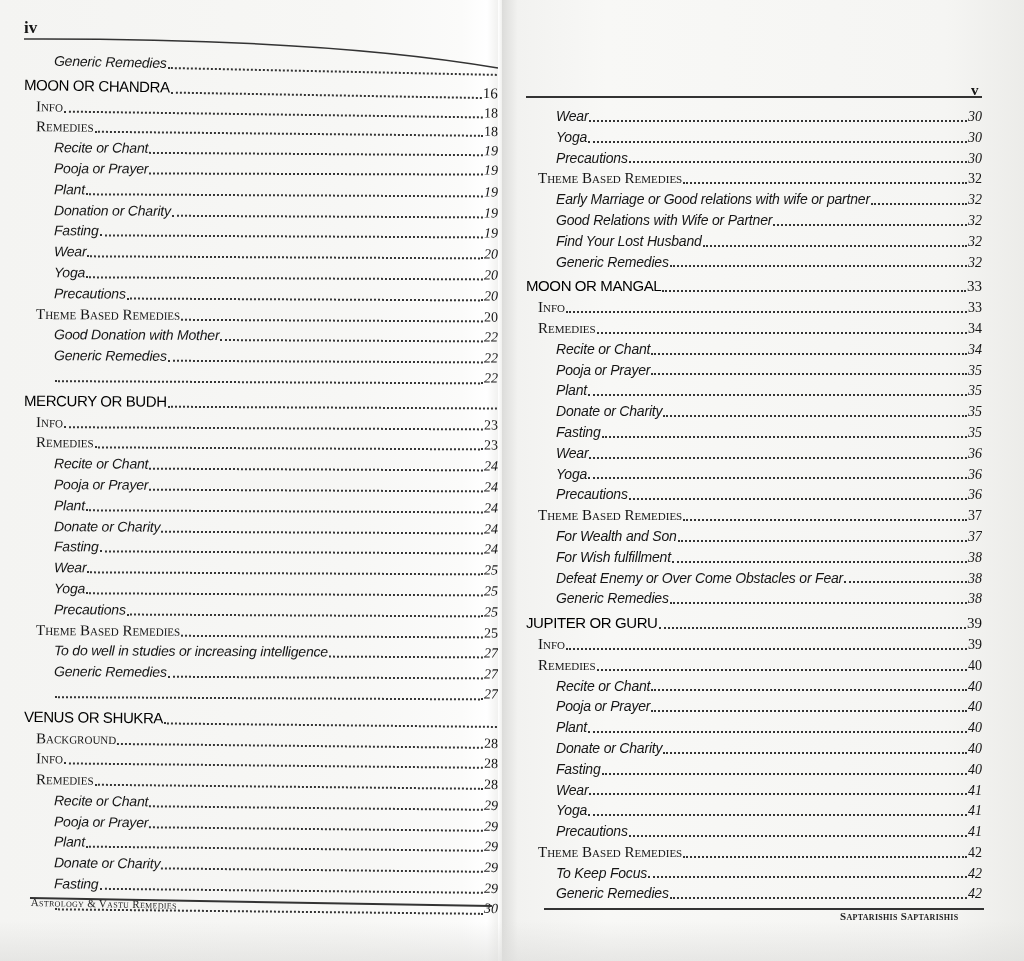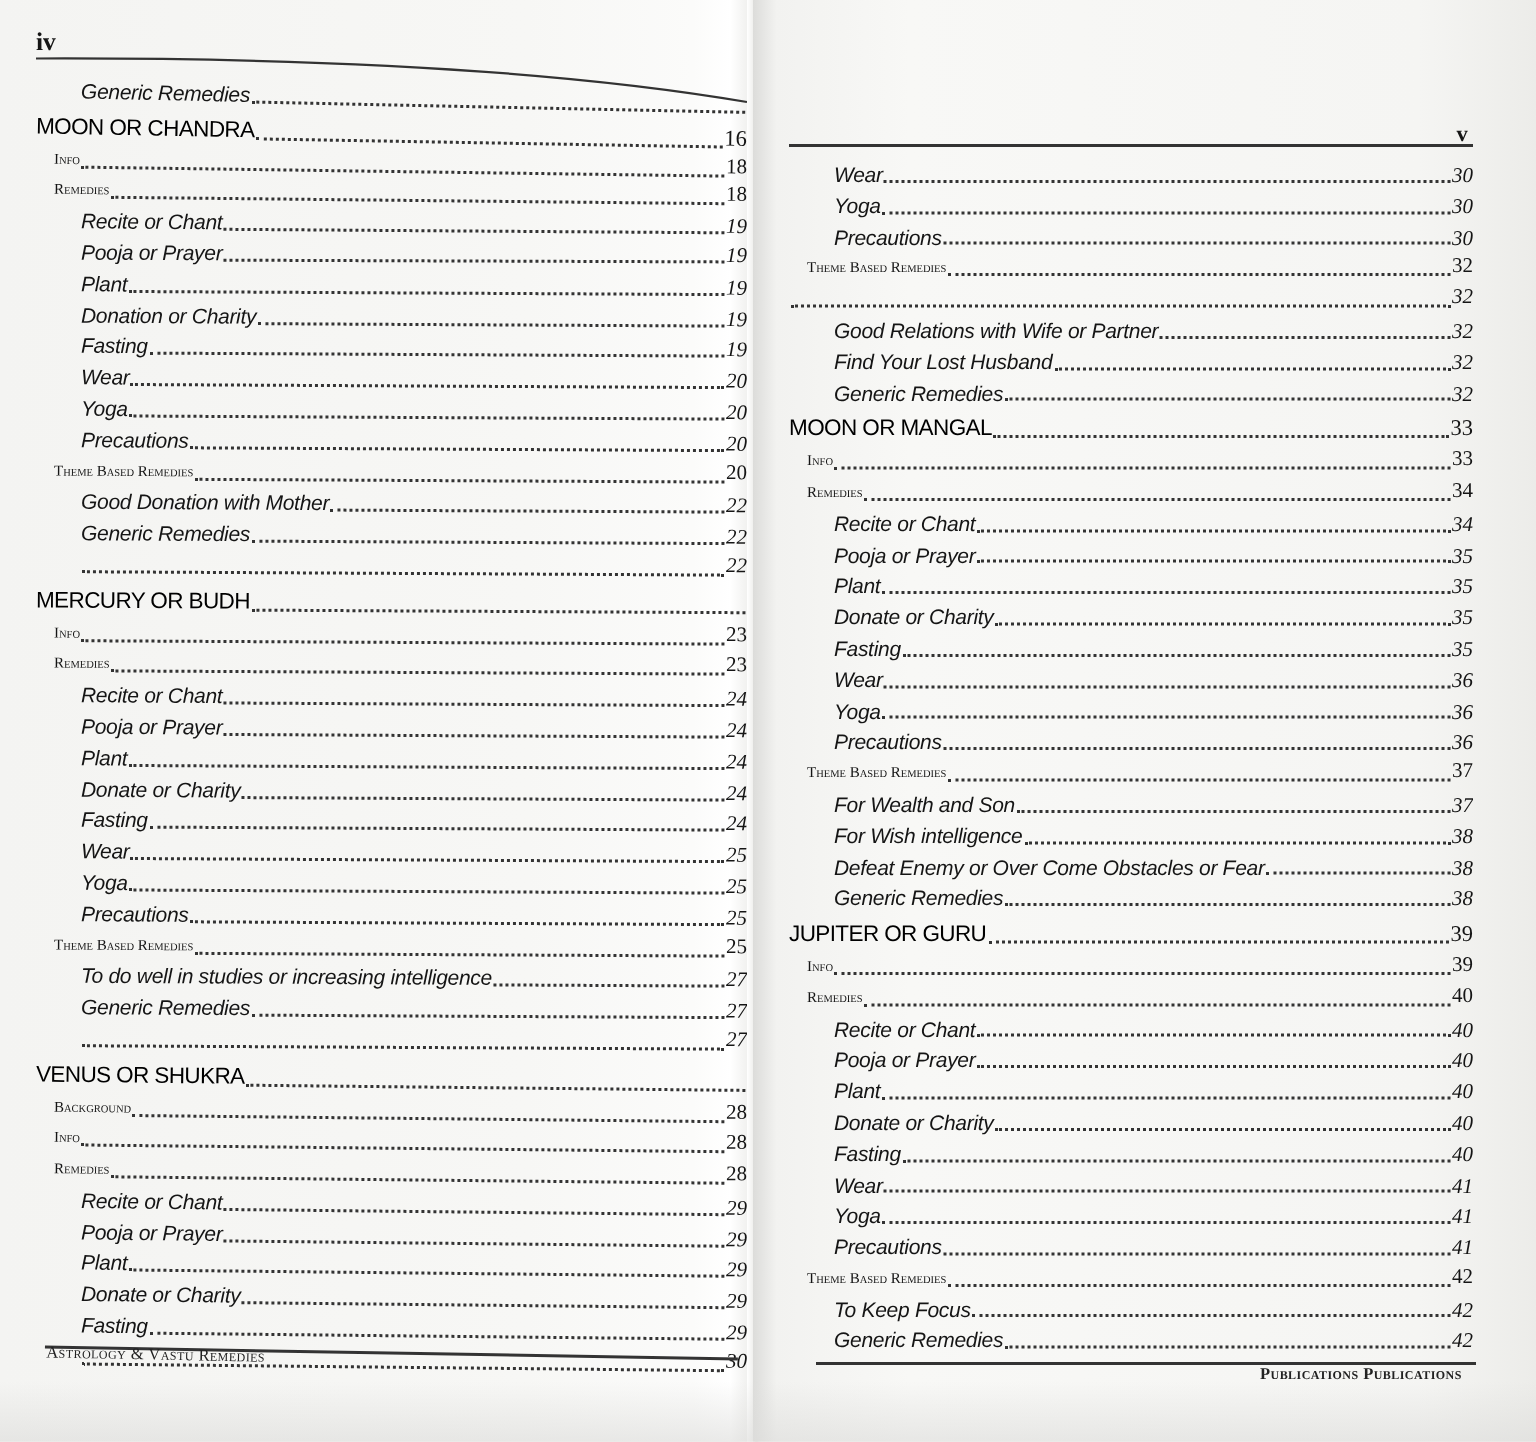--- a/index.html
+++ b/index.html
@@ -46,21 +46,21 @@
   }
   .toc .label { flex: 0 0 auto; }
   .toc .dots {
     flex: 1 1 auto; overflow: hidden; margin: 0 1px;
     border-bottom: 2px dotted #333; height: 0; align-self: flex-end; margin-bottom: 5px;
   }
   .toc .pg { flex: 0 0 auto; font-family: "Liberation Serif", serif; font-size: 14px; }
   .lvl-chapter .label { font-size: 15px; font-weight: normal; letter-spacing: -0.4px; color:#000; }
   .lvl-chapter { margin-top: 4px; }
   .lvl-chapter .pg { font-size: 15px; }
-  .lvl-section .label { font-size: 10px; font-variant: small-caps; font-family: "Liberation Serif", serif; padding-left: 12px; }
+  .lvl-section .label { font-size: 15px; font-variant: small-caps; font-family: "Liberation Serif", serif; padding-left: 12px; }
   .lvl-sub .label { font-size: 14px; font-style: italic; padding-left: 30px; letter-spacing: -0.2px; }
   .lvl-sub .pg, .lvl-cont .pg { font-style: italic; }
   .lvl-cont .label { font-size: 14px; padding-left: 30px; }
   .left-toc { transform-origin: 0 0; }
 </style>
 </head>
 <body>
 
 <div class="spread">
 
@@ -300,20 +300,21 @@
           <span class="label">Precautions</span>
           <span class="dots"></span>
           <span class="pg">30</span>
         </li>
         <li class="lvl-section">
           <span class="label">Theme Based Remedies</span>
           <span class="dots"></span>
           <span class="pg">32</span>
         </li>
         <li class="lvl-sub">
+          <span class="label">Early Marriage or Good relations with wife or partner</span>
           <span class="dots"></span>
           <span class="pg">32</span>
         </li>
         <li class="lvl-sub">
           <span class="label">Good Relations with Wife or Partner</span>
           <span class="dots"></span>
           <span class="pg">32</span>
         </li>
         <li class="lvl-sub">
           <span class="label">Find Your Lost Husband</span>
@@ -384,21 +385,21 @@
           <span class="label">Theme Based Remedies</span>
           <span class="dots"></span>
           <span class="pg">37</span>
         </li>
         <li class="lvl-sub">
           <span class="label">For Wealth and Son</span>
           <span class="dots"></span>
           <span class="pg">37</span>
         </li>
         <li class="lvl-sub">
-          <span class="label">For Wish intelligence</span>
+          <span class="label">For Wish fulfillment</span>
           <span class="dots"></span>
           <span class="pg">38</span>
         </li>
         <li class="lvl-sub">
           <span class="label">Defeat Enemy or Over Come Obstacles or Fear</span>
           <span class="dots"></span>
           <span class="pg">38</span>
         </li>
         <li class="lvl-sub">
           <span class="label">Generic Remedies</span>
@@ -470,17 +471,17 @@
           <span class="dots"></span>
           <span class="pg">42</span>
         </li>
         <li class="lvl-sub">
           <span class="label">Generic Remedies</span>
           <span class="dots"></span>
           <span class="pg">42</span>
         </li>
       </ul>
     <div class="rule" style="left:42px; top:908px; width:440px;"></div>
-    <div class="running" style="left:338px; top:910px; font-weight:bold;">Publications Publications</div>
+    <div class="running" style="left:338px; top:910px; font-weight:bold;">Saptarishis Saptarishis</div>
   </div>
 
   <div class="bottom-shade"></div>
 </div>
 
 </body></html>

